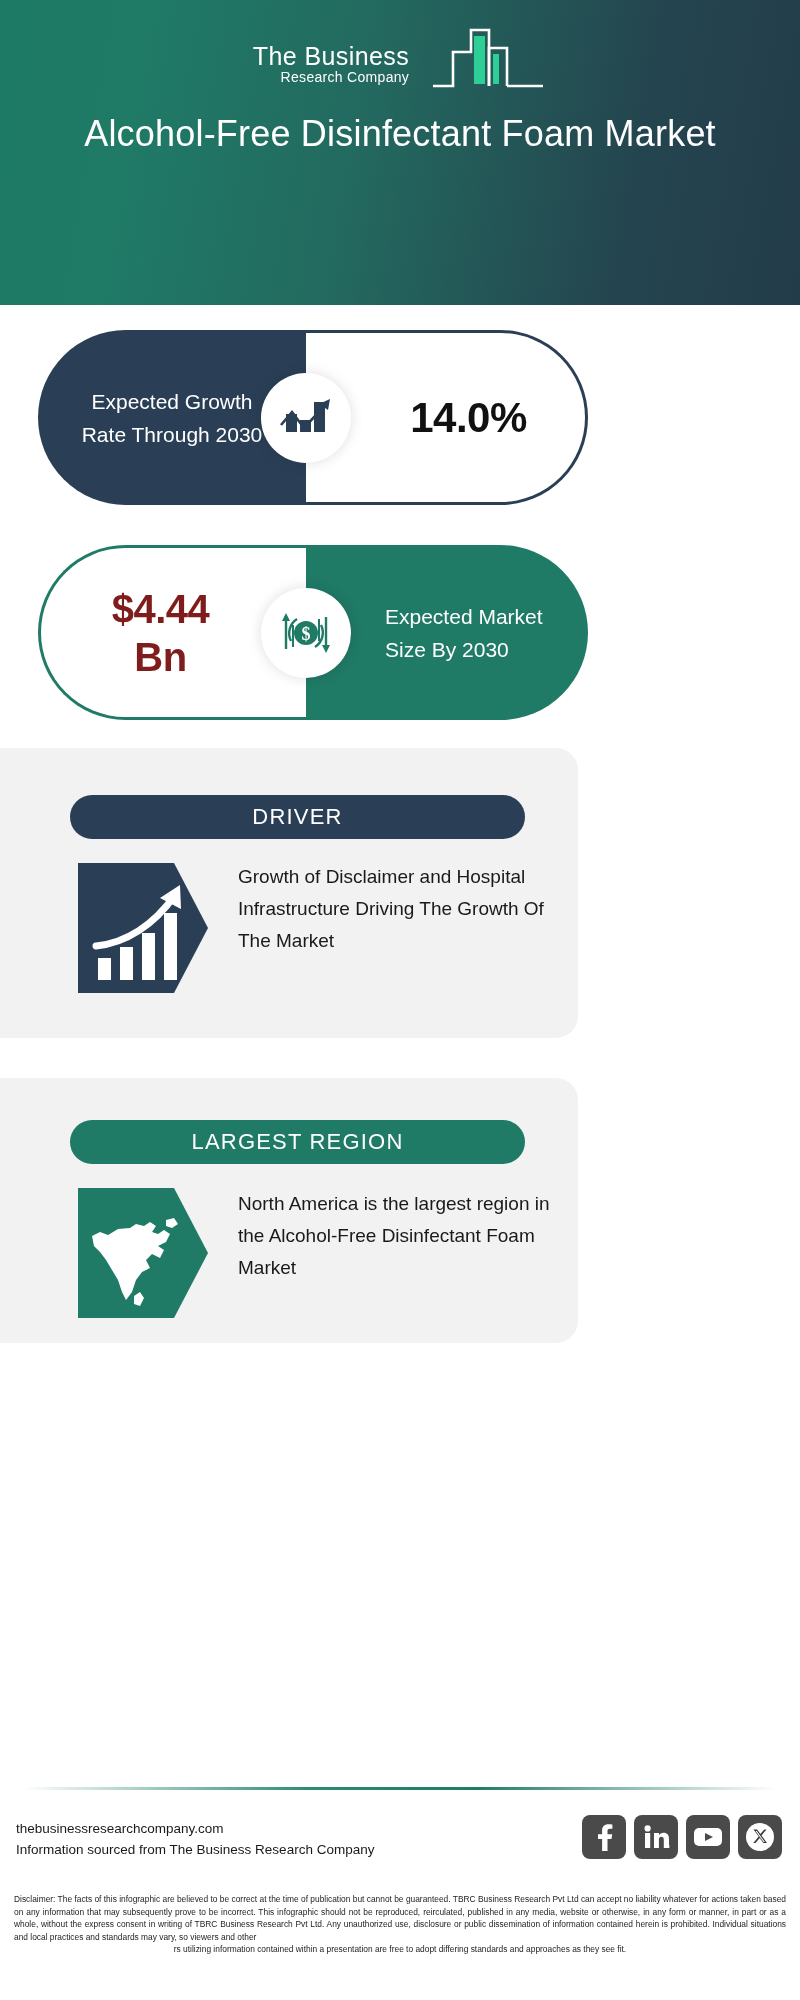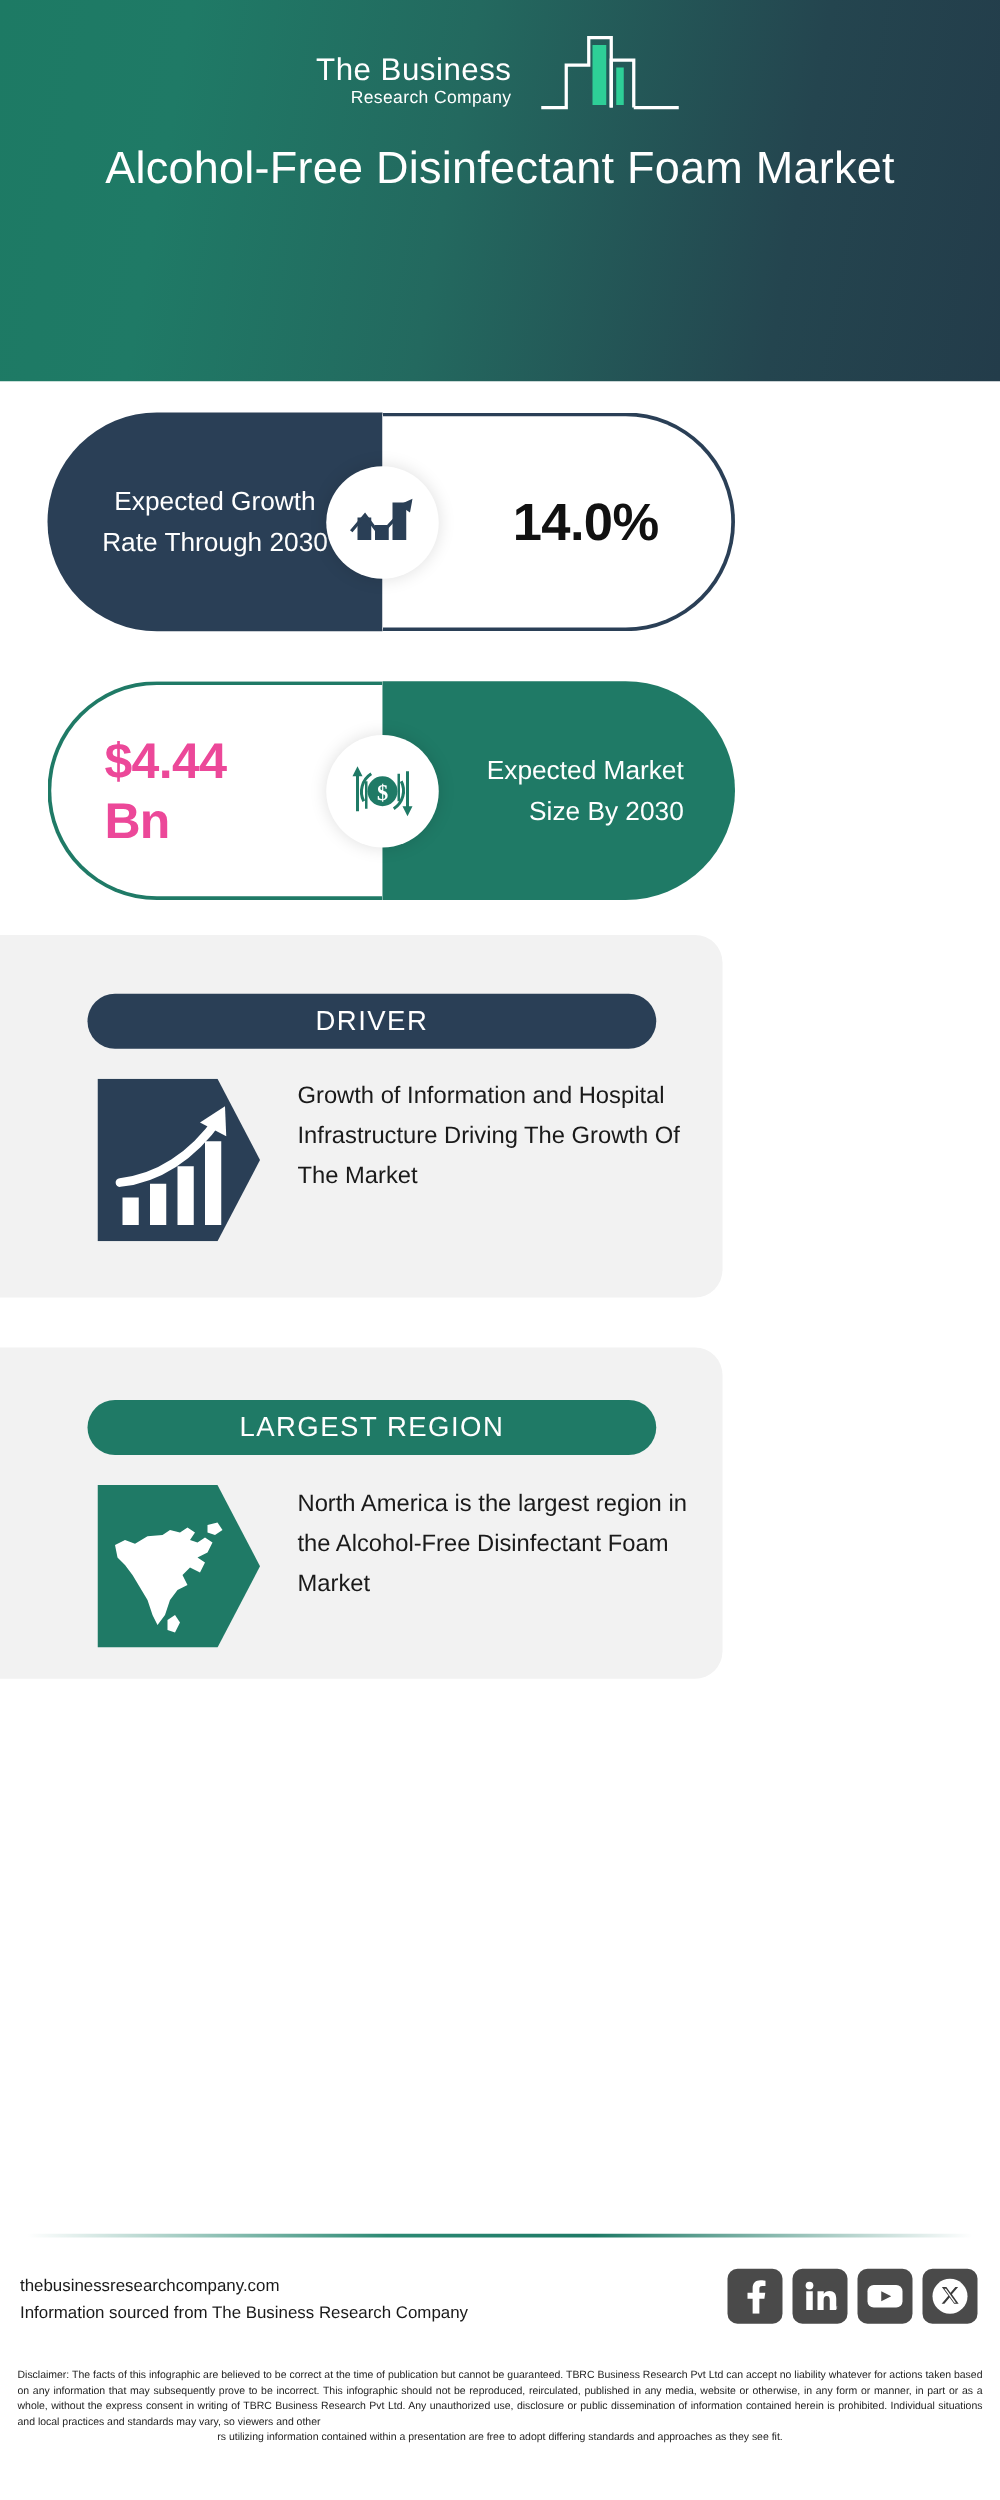--- a/index.html
+++ b/index.html
@@ -54,29 +54,29 @@
   .c1-right .val { color:#111111; font-size:42px; font-weight:bold; letter-spacing:-.5px; padding-left:46px; }
 
   
   .c2-left {
     position:absolute; left:0; top:0; width:268px; height:175px;
     border-top:3px solid #1f7a66; border-bottom:3px solid #1f7a66; border-left:3px solid #1f7a66;
     border-radius:88px 0 0 88px; background:#fff;
     display:flex; align-items:center; justify-content:center;
   }
   .c2-left .val {
-    color:#ec4899; font-size:40px; font-weight:bold; line-height:48px;
-    width:180px; padding-right:26px; letter-spacing:-.5px;
+    color:#7f1d1d; font-size:40px; font-weight:bold; line-height:48px;
+    text-align:center; width:180px; padding-right:26px; letter-spacing:-.5px;
   }
   .c2-right {
     position:absolute; left:268px; top:0; width:282px; height:175px;
     background:#1f7a66; border-radius:0 88px 88px 0;
     display:flex; align-items:center; justify-content:center;
   }
-  .c2-right .lbl { color:#fff; font-size:21px; line-height:33px; width:200px; text-align:right; padding-left:38px; }
+  .c2-right .lbl { color:#fff; font-size:21px; line-height:33px; width:200px; text-align:left; padding-left:38px; }
 
   .circle-icon {
     position:absolute; top:50%; transform:translate(-50%,-50%);
     width:90px; height:90px; border-radius:50%;
     background:#fff; box-shadow:0 0 14px rgba(0,0,0,.13);
     display:flex; align-items:center; justify-content:center; z-index:5;
   }
 
   
   .panel {
@@ -186,21 +186,21 @@
     <svg width="130" height="130" viewBox="0 0 130 130">
       <path d="M0 0 H96 L130 65 L96 130 H0 Z" fill="#2a3f56"></path>
       <rect x="20" y="95" width="13" height="22" fill="#ffffff"></rect>
       <rect x="42" y="84" width="13" height="33" fill="#ffffff"></rect>
       <rect x="64" y="70" width="13" height="47" fill="#ffffff"></rect>
       <rect x="86" y="50" width="13" height="67" fill="#ffffff"></rect>
       <path d="M18 83 C48 80 76 62 97 32" fill="none" stroke="#ffffff" stroke-width="7" stroke-linecap="round"></path>
       <path d="M102 22 L103 46 L82 35 Z" fill="#ffffff"></path>
     </svg>
   </div>
-  <div class="panel-text" style="left:238px; top:113px;">Growth of Information and Hospital Infrastructure Driving The Growth Of The Market</div>
+  <div class="panel-text" style="left:238px; top:113px;">Growth of Disclaimer and Hospital Infrastructure Driving The Growth Of The Market</div>
 </div>
 
 <div class="panel" style="top:1078px; height:265px;">
   <div class="pill green" style="top:42px;">
     <span>LARGEST REGION</span>
   </div>
   <div class="penta" style="left:78px; top:110px;">
     <svg width="130" height="130" viewBox="0 0 130 130">
       <path d="M0 0 H96 L130 65 L96 130 H0 Z" fill="#1f7a66"></path>
       <path fill="#ffffff" d="M14 48 L22 44 L30 47 L40 41 L52 40 L58 36 L66 38 L72 34 L78 38

